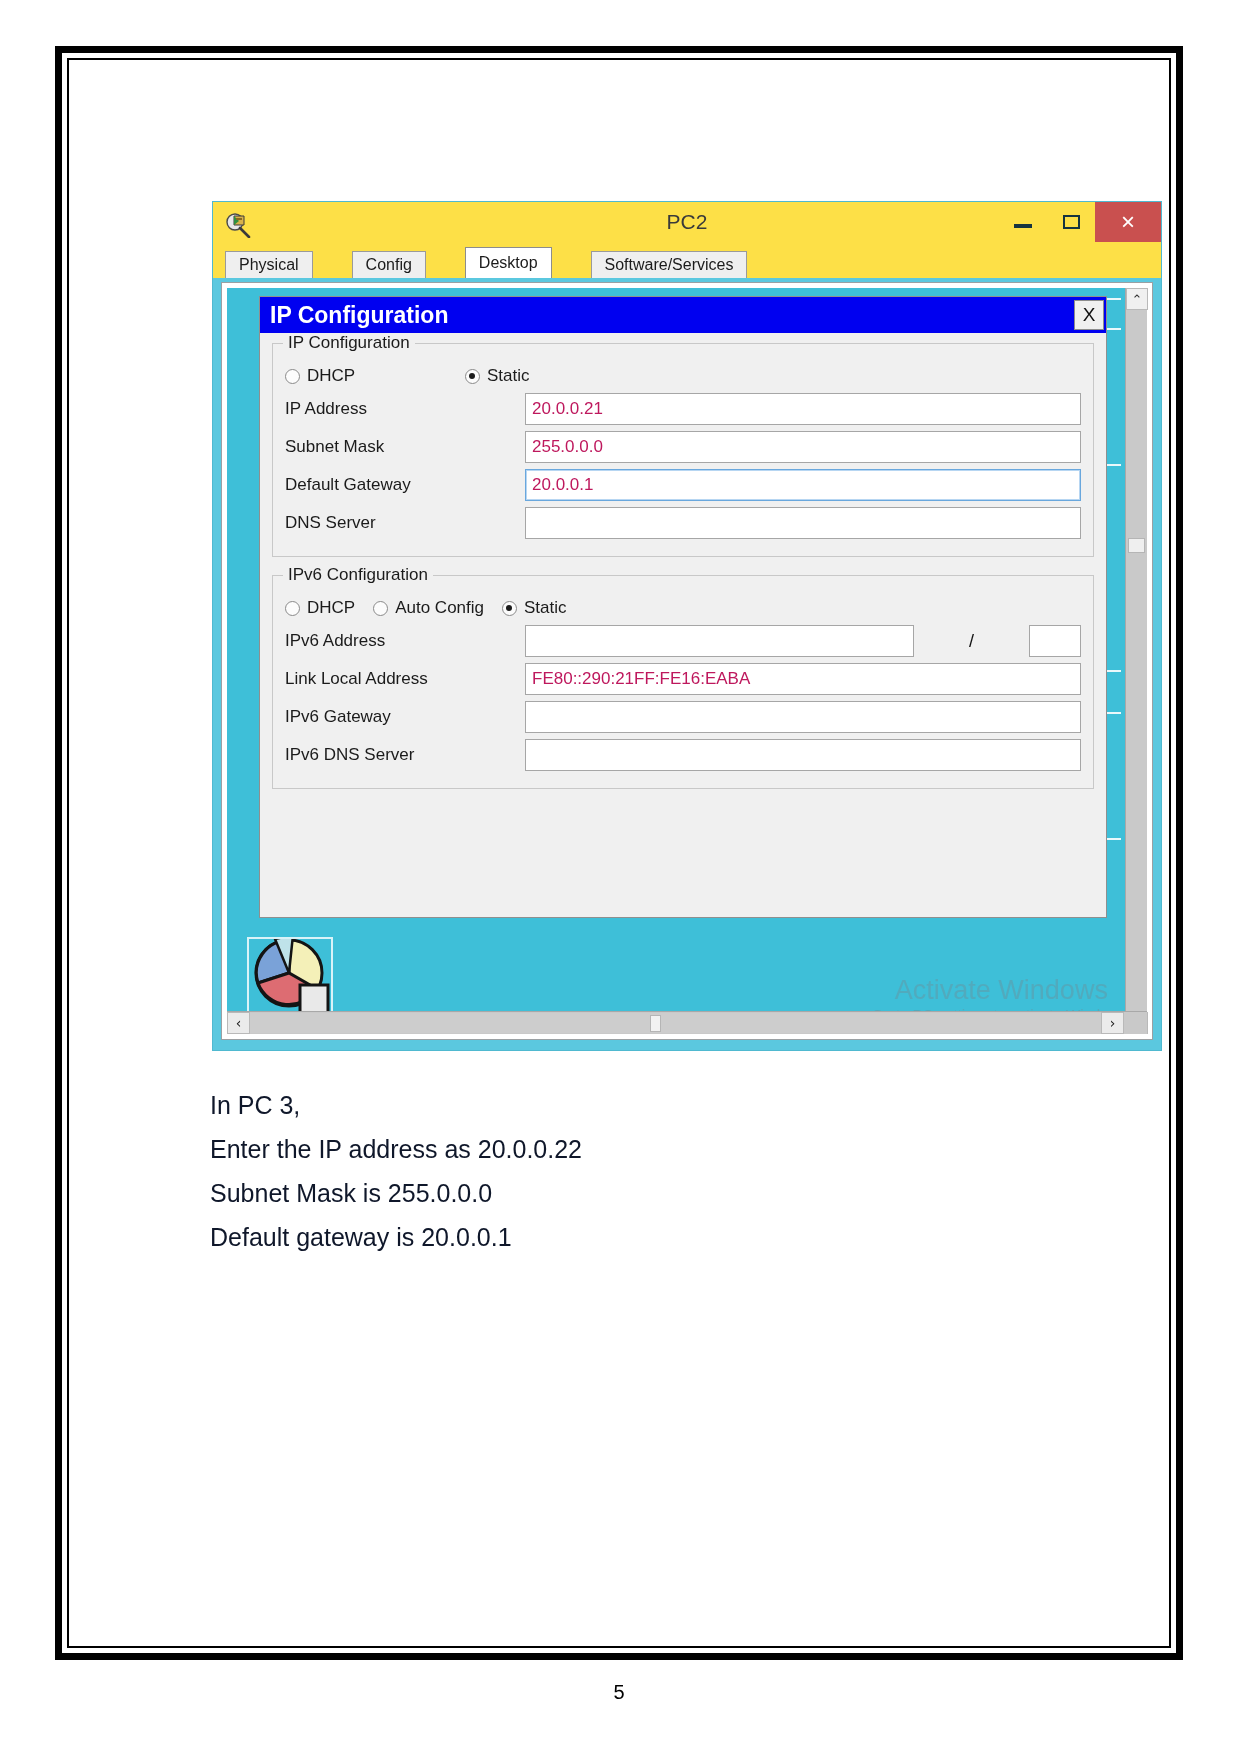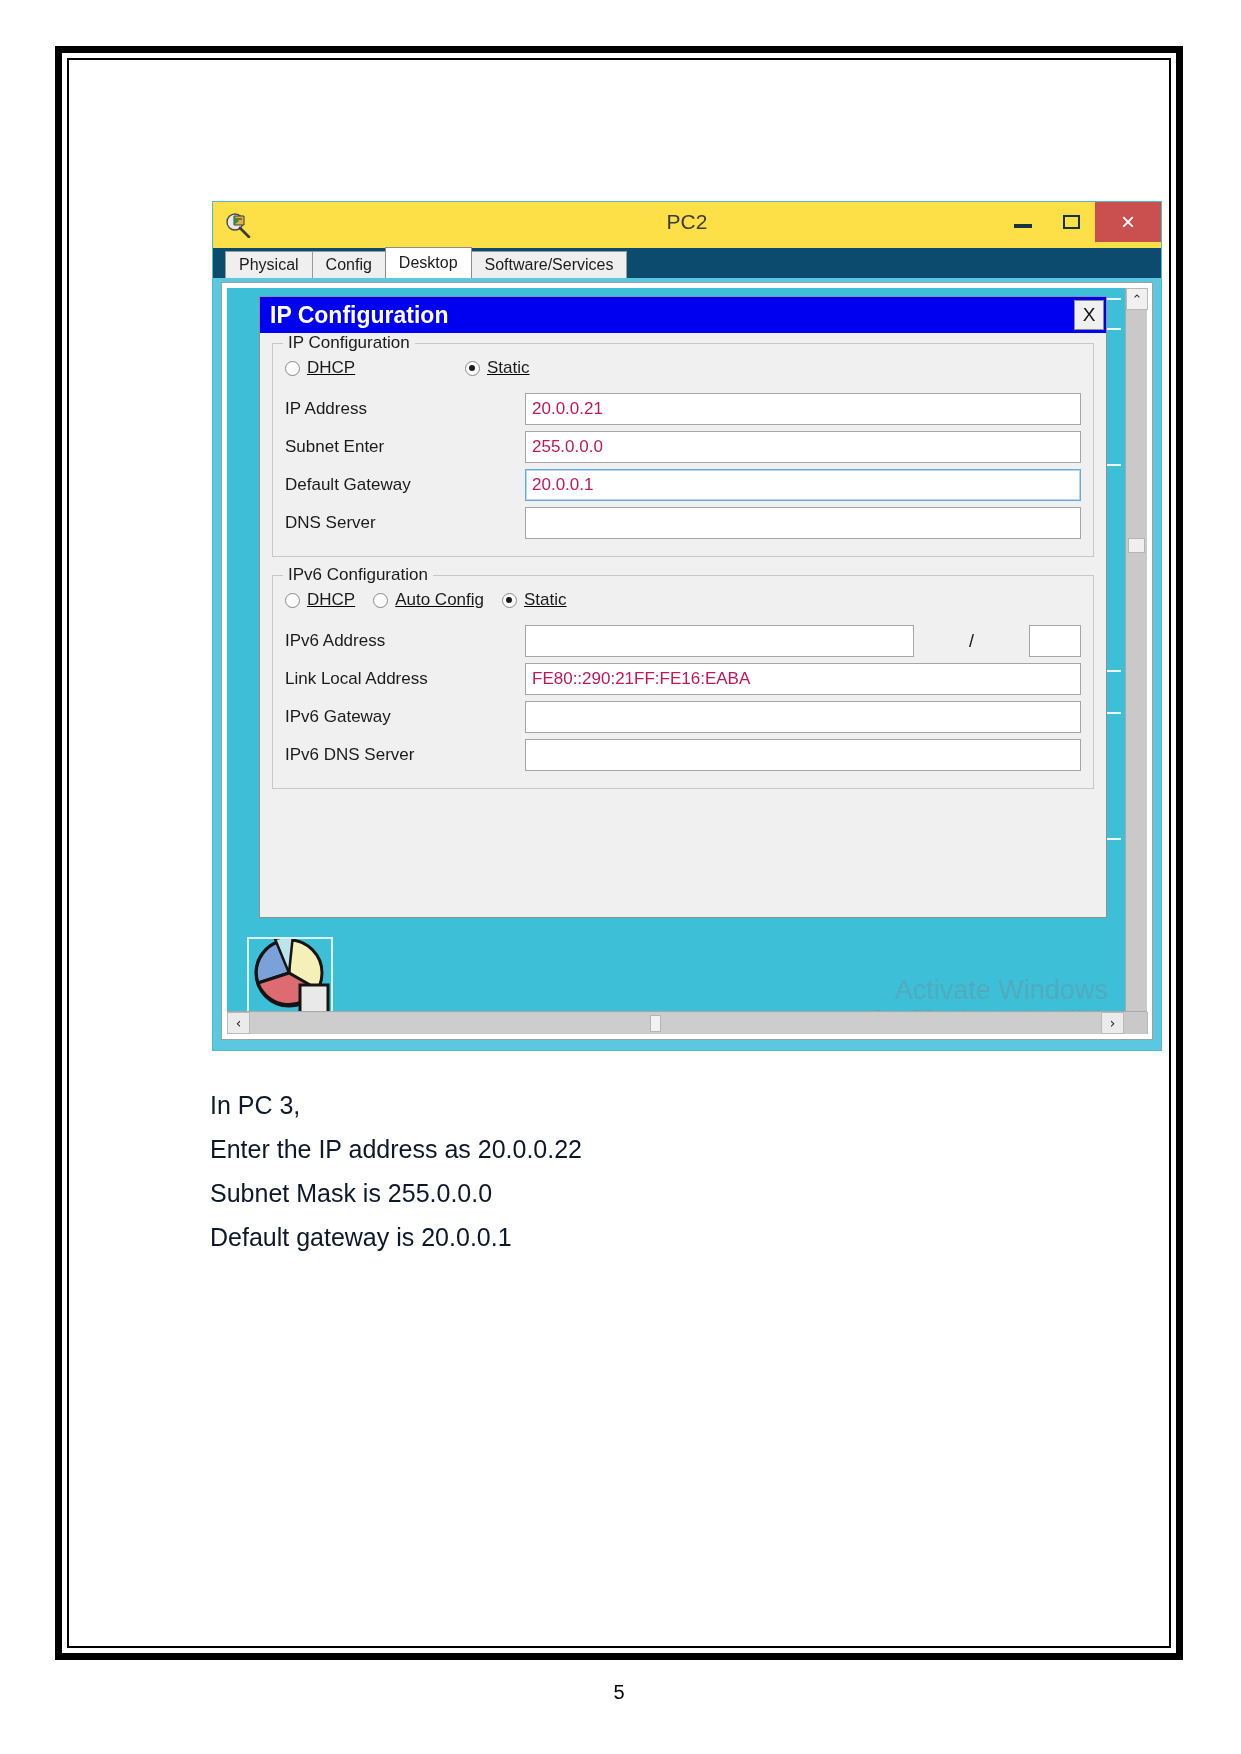--- a/index.html
+++ b/index.html
@@ -114,21 +114,22 @@
     line-height: 1;
   }
 
   
   .pt-tabs {
     position: relative;
     height: 30px;
     padding-left: 12px;
     display: flex;
     align-items: flex-end;
-    background: #0c4a6e;
+    background: #fde047;
+    gap: 40px;
   }
   .pt-tab {
     height: 27px;
     padding: 0 13px;
     background: #efefef;
     border: 1px solid #9a9a9a;
     border-bottom: none;
     font-family: "Liberation Sans", sans-serif;
     font-size: 16px;
     color: #1b1b1b;
@@ -333,24 +334,23 @@
     left: 10px;
     background: #f0f0f0;
     padding: 0 5px;
     font-family: "Liberation Sans", sans-serif;
     font-size: 17px;
     color: #1b1b1b;
   }
 
   .radio-row {
     display: flex;
-    align-items: flex-start;
+    align-items: flex-end;
     height: 28px;
     margin-bottom: 6px;
-    text-decoration: underline;
   }
   .radio-item {
     display: flex;
     align-items: center;
     font-family: "Liberation Sans", sans-serif;
     font-size: 17px;
     color: #1b1b1b;
   }
   .radio-dot {
     width: 15px;
@@ -517,21 +517,21 @@
                 <span class="radio-dot checked"></span>
                 <span>Static</span>
               </div>
             </div>
 
             <div class="field-row">
               <div class="field-label">IP Address</div>
               <div class="field-input">20.0.0.21</div>
             </div>
             <div class="field-row">
-              <div class="field-label">Subnet Enter</div>
+              <div class="field-label">Subnet Mask</div>
               <div class="field-input">255.0.0.0</div>
             </div>
             <div class="field-row">
               <div class="field-label">Default Gateway</div>
               <div class="field-input focused">20.0.0.1</div>
             </div>
             <div class="field-row">
               <div class="field-label">DNS Server</div>
               <div class="field-input"></div>
             </div>

